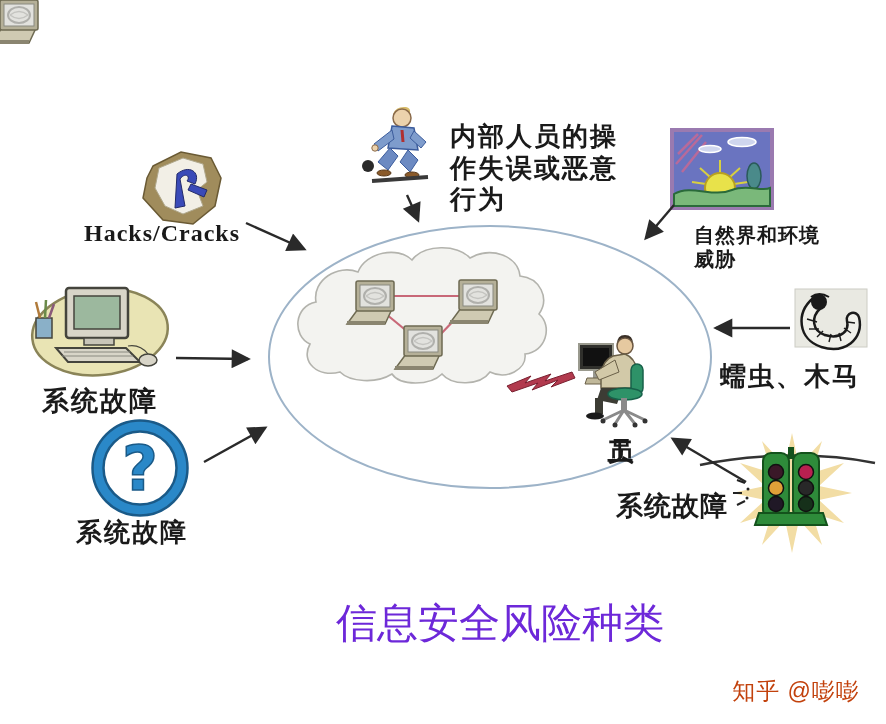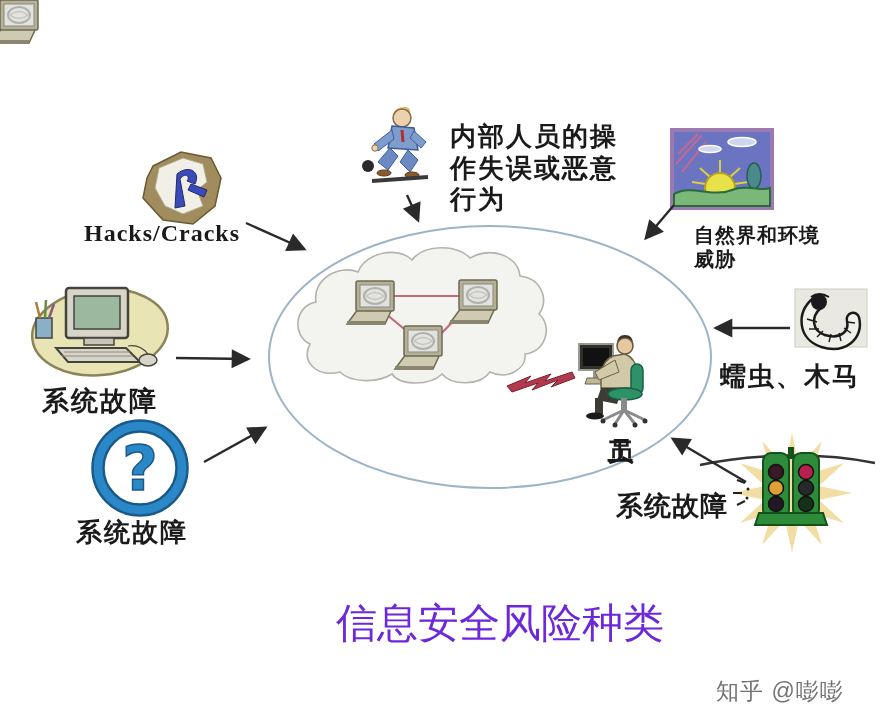--- a/index.html
+++ b/index.html
@@ -15,22 +15,22 @@
   #hacks-label{left:84px;top:220px;font-size:24px;letter-spacing:1px;white-space:nowrap;
                font-family:"Liberation Serif","DejaVu Serif",serif;}
   #system-label{left:42px;top:383px;font-size:27px;letter-spacing:2px;white-space:nowrap;}
   #other-label{left:76px;top:515px;font-size:26px;letter-spacing:2px;white-space:nowrap;}
   #resources-label{left:318px;top:385px;width:200px;font-size:27px;letter-spacing:1px;}
   #employee-label{left:604px;top:417px;font-size:26px;letter-spacing:3px;
                   writing-mode:vertical-rl;text-orientation:upright;height:70px;}
   #main-title{left:336px;top:596px;width:330px;font-size:41px;font-weight:400;color:#6d28d9;
               font-family:"Liberation Serif","DejaVu Serif",serif;}
   #watermark{left:716px;top:676px;width:160px;font-size:23px;font-weight:400;
-             color:#737373;letter-spacing:1px;white-space:nowrap;
-             text-shadow:1px 1px 0 #ffffff;}
+             color:#c2410c;letter-spacing:1px;white-space:nowrap;
+             text-shadow:1px 1px 0 #ffffff;text-align:center;}
 </style>
 </head>
 <body>
 
 <div id="stage">
 
   <svg id="diagram-svg" width="886" height="724" viewBox="0 0 886 724">
     <defs>
       <marker id="arrow" viewBox="0 0 10 10" refX="8.5" refY="5" markerWidth="9" markerHeight="8" orient="auto-start-reverse">
         <path d="M0,0 L10,5 L0,10 Z" fill="#2a2a2a"></path>

